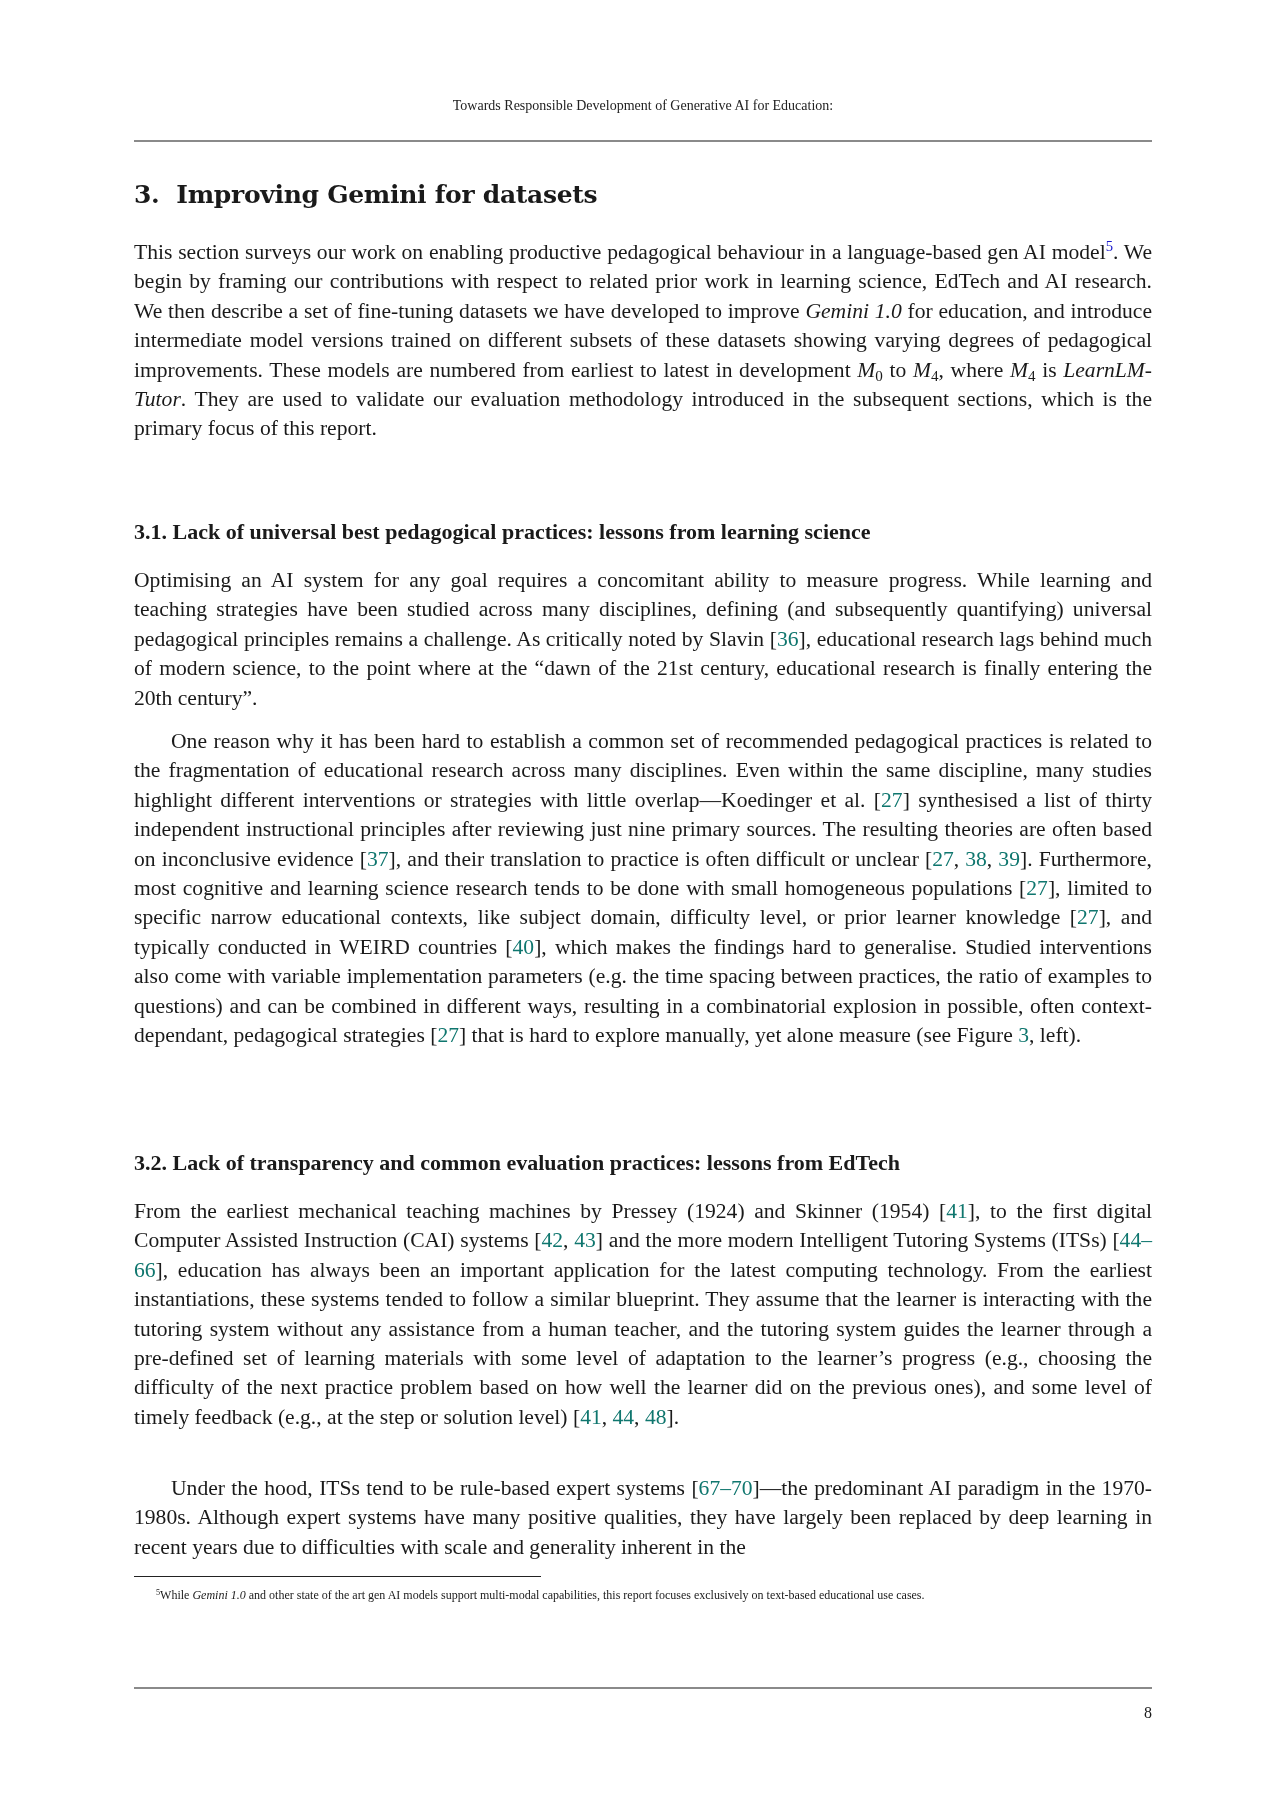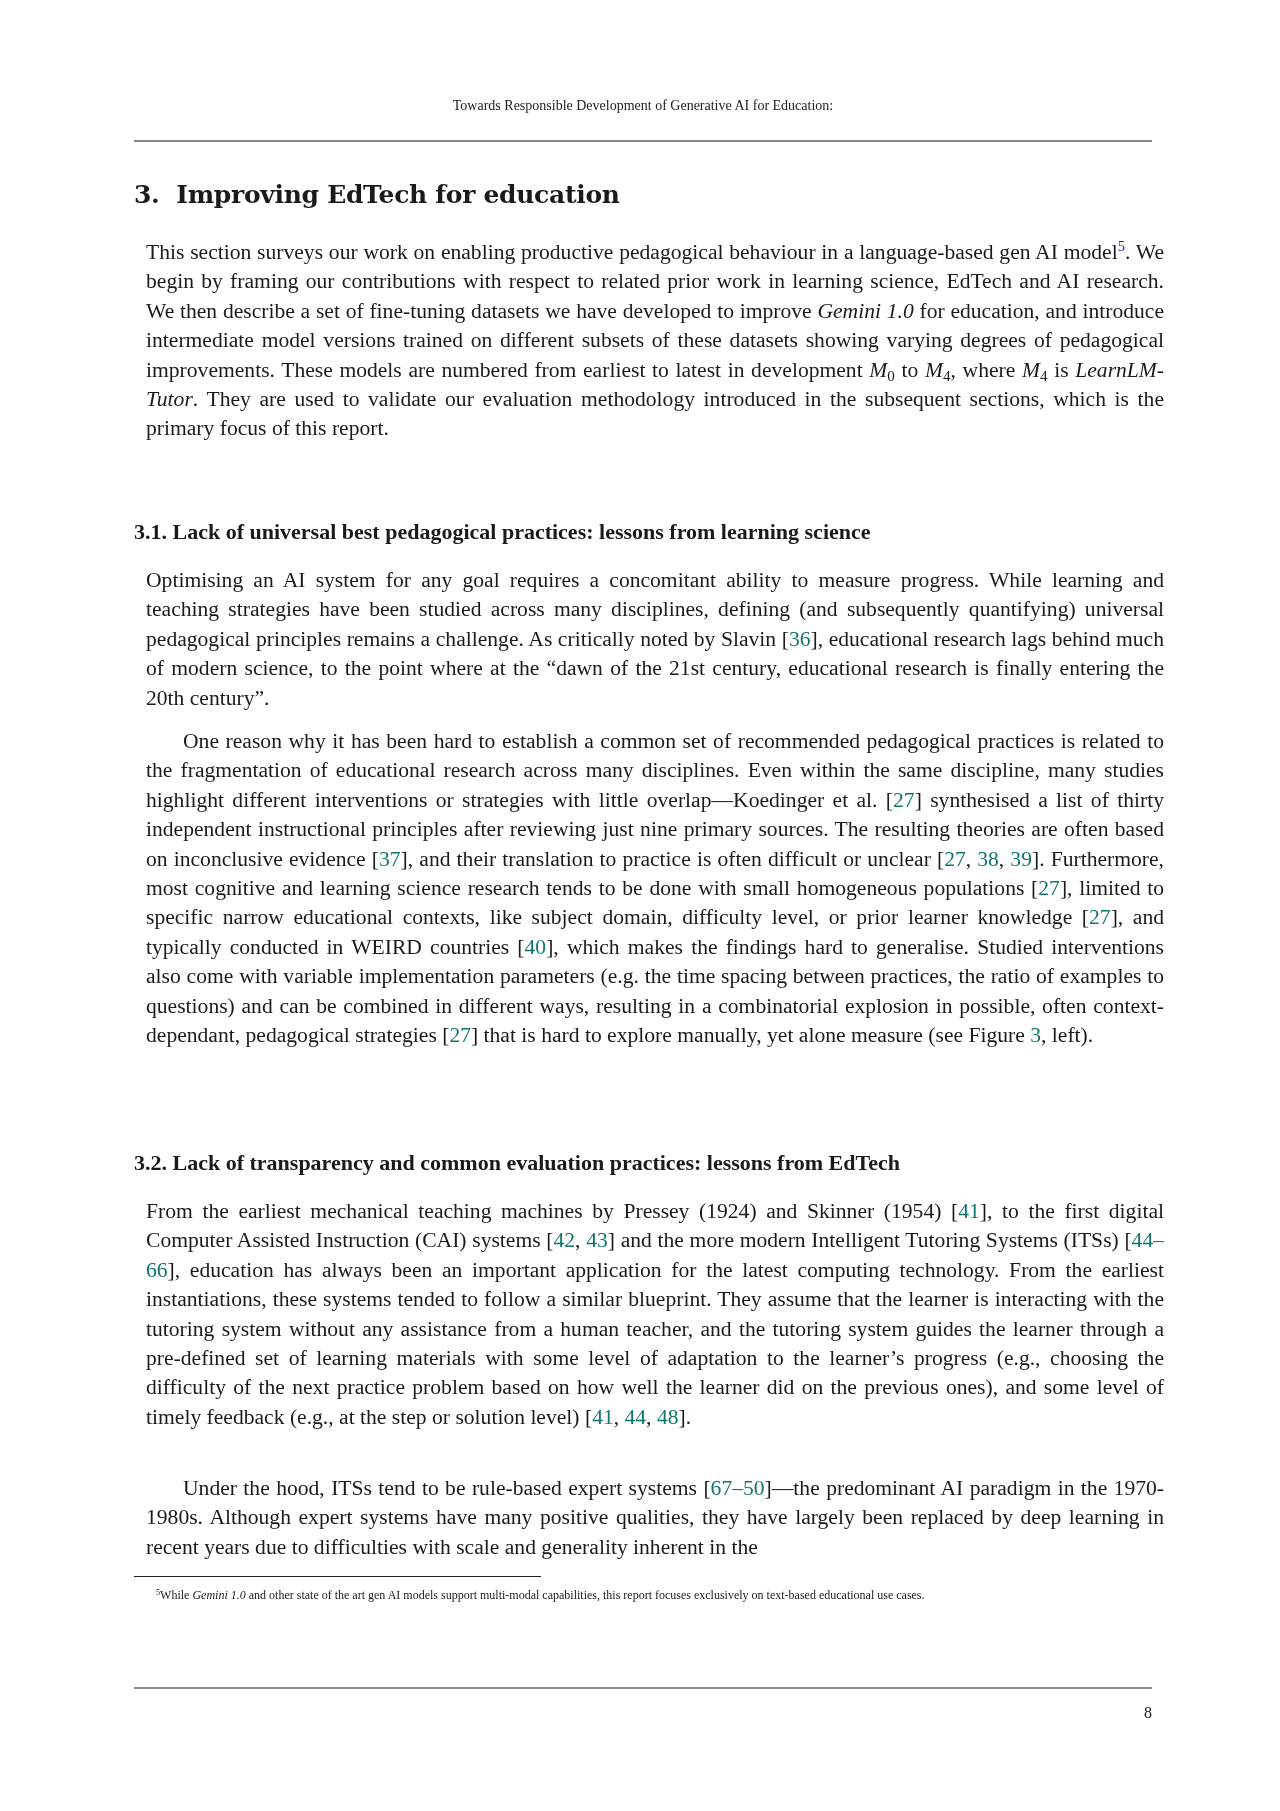--- a/index.html
+++ b/index.html
@@ -1,21 +1,21 @@
 <!DOCTYPE html>
 <html><head>
 <meta charset="utf-8">
 <style>
   html, body { margin: 0; padding: 0; background: #ffffff; }
   body { width: 1280px; height: 1811px; position: relative; font-family: "DejaVu Serif", "Liberation Serif", serif; color: #1a1a1a; }
   .page { position: absolute; left: 134px; width: 1018px; top: 0; }
   .running-header { position: absolute; top: 96px; left: 0; width: 1018px; text-align: center; font-size: 14px; line-height: 19px; font-family: "Liberation Serif", serif; color: #222; }
   .header-rule { position: absolute; top: 140px; left: 0; width: 1018px; height: 2px; background: #8a8a8a; }
   h1 { position: absolute; top: 180px; left: 0; margin: 0; font-size: 25px; font-weight: bold; font-family: "DejaVu Serif", serif; letter-spacing: -0.3px; }
-  .para { position: absolute; left: 12px; width: 1018px; margin: 0; font-size: 19.4px; line-height: 29.4px; text-align: justify; font-family: "Liberation Serif", serif; font-size: 21.6px; }
+  .para { position: absolute; left: 0; width: 1018px; margin: 0; font-size: 19.4px; line-height: 29.4px; text-align: justify; font-family: "Liberation Serif", serif; font-size: 21.6px; }
   .indent { text-indent: 37px; }
   h2 { position: absolute; left: 0; margin: 0; font-size: 20.5px; font-weight: bold; font-family: "Liberation Serif", serif; font-size: 22px; }
   .cite { color: #0f766e; }
   sup { font-size: 0.68em; line-height: 0; vertical-align: 0.55em; }
   .fn-mark { color: #1a1acc; }
   i { font-style: italic; }
   .sub { font-size: 0.7em; vertical-align: -0.25em; line-height: 0; font-style: normal; }
   .fn-rule { position: absolute; top: 1576px; left: 0; width: 407px; height: 1px; background: #222; }
   .footnote { position: absolute; top: 1584px; left: 0; width: 1018px; margin: 0; font-family: "Liberation Serif", serif; font-size: 12px; line-height: 23px; text-align: justify; text-indent: 22px; }
   .footer-rule { position: absolute; top: 1687px; left: 0; width: 1018px; height: 2px; background: #8a8a8a; }
@@ -24,34 +24,34 @@
 </head>
 <body>
 
 <div class="page">
 
   <div class="running-header">
     <div>Towards Responsible Development of Generative AI for Education:</div>
   </div>
   <div class="header-rule"></div>
 
-  <h1><span>3.</span>&nbsp;&nbsp;<span>Improving EdTech for education</span></h1>
+  <h1><span>3.</span>&nbsp;&nbsp;<span>Improving Gemini for datasets</span></h1>
 
   <p class="para" style="top:238px;"><span>This section surveys our work on enabling productive pedagogical behaviour in a language-based gen AI model</span><sup><a class="fn-mark">5</a></sup><span>. We begin by framing our contributions with respect to related prior work in learning science, EdTech and AI research. We then describe a set of fine-tuning datasets we have developed to improve </span><i>Gemini 1.0</i><span> for education, and introduce intermediate model versions trained on different subsets of these datasets showing varying degrees of pedagogical improvements. These models are numbered from earliest to latest in development </span><i>M</i><span class="sub">0</span><span> to </span><i>M</i><span class="sub">4</span><span>, where </span><i>M</i><span class="sub">4</span><span> is </span><i>LearnLM-Tutor</i><span>. They are used to validate our evaluation methodology introduced in the subsequent sections, which is the primary focus of this report.</span></p>
 
   <h2 style="top:519px;">3.1.  Lack of universal best pedagogical practices: lessons from learning science</h2>
 
   <p class="para" style="top:566px;"><span>Optimising an AI system for any goal requires a concomitant ability to measure progress.  While learning and teaching strategies have been studied across many disciplines, defining (and subsequently quantifying) universal pedagogical principles remains a challenge. As critically noted by Slavin [</span><a class="cite">36</a><span>], educational research lags behind much of modern science, to the point where at the “dawn of the 21st century, educational research is finally entering the 20th century”.</span></p>
 
   <p class="para indent" style="top:727px;"><span>One reason why it has been hard to establish a common set of recommended pedagogical practices is related to the fragmentation of educational research across many disciplines. Even within the same discipline, many studies highlight different interventions or strategies with little overlap—Koedinger et al. [</span><a class="cite">27</a><span>] synthesised a list of thirty independent instructional principles after reviewing just nine primary sources.  The resulting theories are often based on inconclusive evidence [</span><a class="cite">37</a><span>], and their translation to practice is often difficult or unclear [</span><a class="cite">27</a><span>, </span><a class="cite">38</a><span>, </span><a class="cite">39</a><span>]. Furthermore, most cognitive and learning science research tends to be done with small homogeneous populations [</span><a class="cite">27</a><span>], limited to specific narrow educational contexts, like subject domain, difficulty level, or prior learner knowledge [</span><a class="cite">27</a><span>], and typically conducted in WEIRD countries [</span><a class="cite">40</a><span>], which makes the findings hard to generalise. Studied interventions also come with variable implementation parameters (e.g. the time spacing between practices, the ratio of examples to questions) and can be combined in different ways, resulting in a combinatorial explosion in possible, often context-dependant, pedagogical strategies [</span><a class="cite">27</a><span>] that is hard to explore manually, yet alone measure (see Figure </span><a class="cite">3</a><span>, left).</span></p>
 
   <h2 style="top:1150px;">3.2.  Lack of transparency and common evaluation practices: lessons from EdTech</h2>
 
   <p class="para" style="top:1197px;"><span>From the earliest mechanical teaching machines by Pressey (1924) and Skinner (1954) [</span><a class="cite">41</a><span>], to the first digital Computer Assisted Instruction (CAI) systems [</span><a class="cite">42</a><span>, </span><a class="cite">43</a><span>] and the more modern Intelligent Tutoring Systems (ITSs) [</span><a class="cite">44–66</a><span>], education has always been an important application for the latest computing technology.  From the earliest instantiations, these systems tended to follow a similar blueprint. They assume that the learner is interacting with the tutoring system without any assistance from a human teacher, and the tutoring system guides the learner through a pre-defined set of learning materials with some level of adaptation to the learner’s progress (e.g., choosing the difficulty of the next practice problem based on how well the learner did on the previous ones), and some level of timely feedback (e.g., at the step or solution level) [</span><a class="cite">41</a><span>, </span><a class="cite">44</a><span>, </span><a class="cite">48</a><span>].</span></p>
 
-  <p class="para indent" style="top:1474px;"><span>Under the hood, ITSs tend to be rule-based expert systems [</span><a class="cite">67–50</a><span>]—the predominant AI paradigm in the 1970-1980s.  Although expert systems have many positive qualities, they have largely been replaced by deep learning in recent years due to difficulties with scale and generality inherent in the</span></p>
+  <p class="para indent" style="top:1474px;"><span>Under the hood, ITSs tend to be rule-based expert systems [</span><a class="cite">67–70</a><span>]—the predominant AI paradigm in the 1970-1980s.  Although expert systems have many positive qualities, they have largely been replaced by deep learning in recent years due to difficulties with scale and generality inherent in the</span></p>
 
   <div class="fn-rule"></div>
   <p class="footnote"><sup>5</sup><span>While </span><i>Gemini 1.0</i><span> and other state of the art gen AI models support multi-modal capabilities, this report focuses exclusively on text-based educational use cases.</span></p>
 
   <div class="footer-rule"></div>
   <div class="page-number">8</div>
 </div>
 
 </body></html>

